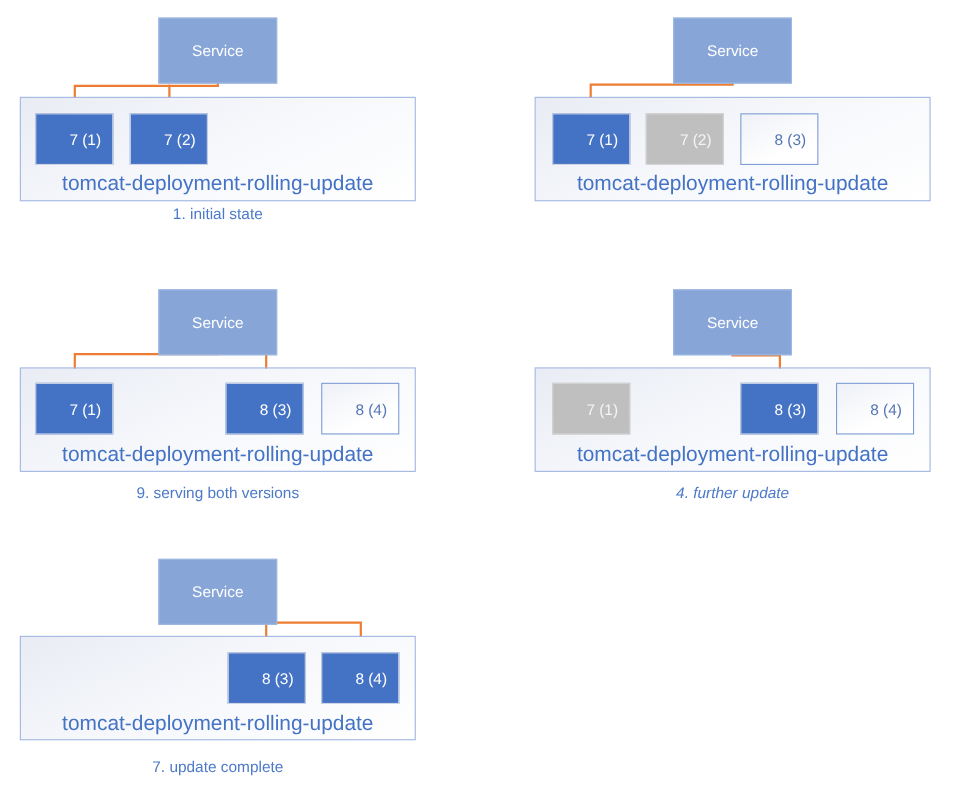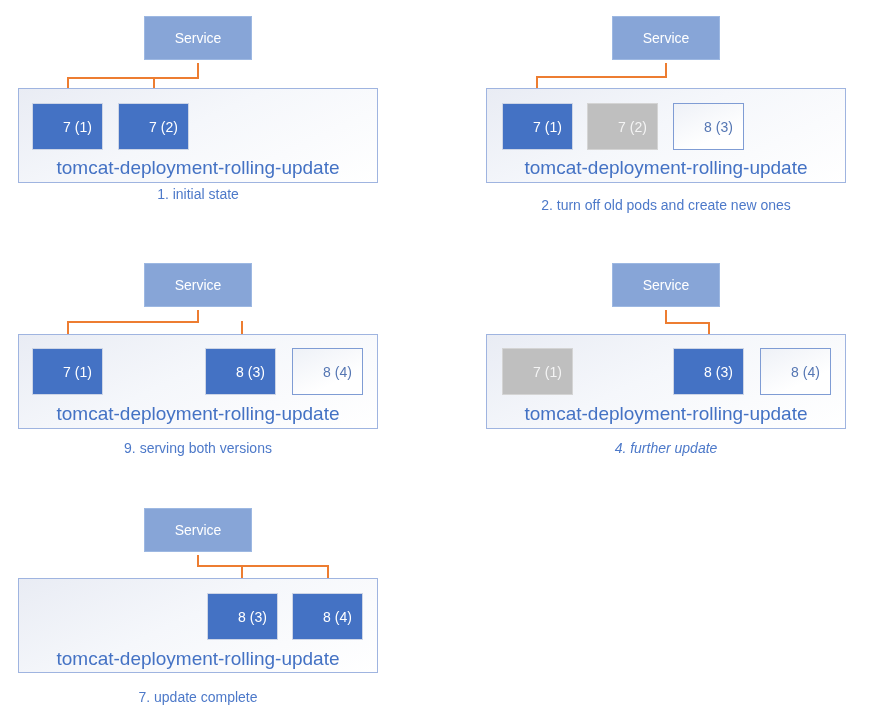--- a/index.html
+++ b/index.html
@@ -1,21 +1,21 @@
 <!DOCTYPE html>
 <html><head>
 <meta charset="utf-8">
 <style>
   html,body{margin:0;padding:0;background:#ffffff;}
   body{font-family:"Liberation Sans",sans-serif;}
   #stage{position:relative;width:870px;height:718px;background:#ffffff;overflow:hidden;}
   .panel{position:absolute;inset:0;pointer-events:none;}
   .panel > *{pointer-events:auto;}
   .service{
-    position:absolute;width:108px;height:44px;
+    position:absolute;width:108px;height:60px;
     background:#87a5d7;border:1px solid #9db8e2;
     display:flex;align-items:center;justify-content:center;
     color:#ffffff;font-size:14px;box-sizing:border-box;
   }
   .deployment{
     position:absolute;width:360px;height:95px;box-sizing:border-box;
     border:1.5px solid #9fb4e0;
     background:linear-gradient(155deg,#e9ecf4 0%,#f5f7fb 45%,#ffffff 100%);
   }
   .pod{
@@ -97,21 +97,20 @@
     <div class="pod active" style="left:502px;top:103px;">
       <span>7 (1)</span>
     </div>
     <div class="pod inactive" style="left:587px;top:103px;">
       <span>7 (2)</span>
     </div>
     <div class="pod new" style="left:673px;top:103px;">
       <span>8 (3)</span>
     </div>
     <div class="dep-label" style="left:486px;top:157px;">tomcat-deployment-rolling-update</div>
-    <div class="caption" style="left:486px;top:197px;">2. turn off old pods and create new ones</div>
   </div>
 
   <div class="panel">
     <div class="service" style="left:144px;top:263px;">
       <span>Service</span>
     </div>
     <div class="deployment" style="left:18px;top:334px;"></div>
     <div class="pod active" style="left:32px;top:348px;">
       <span>7 (1)</span>
     </div>

